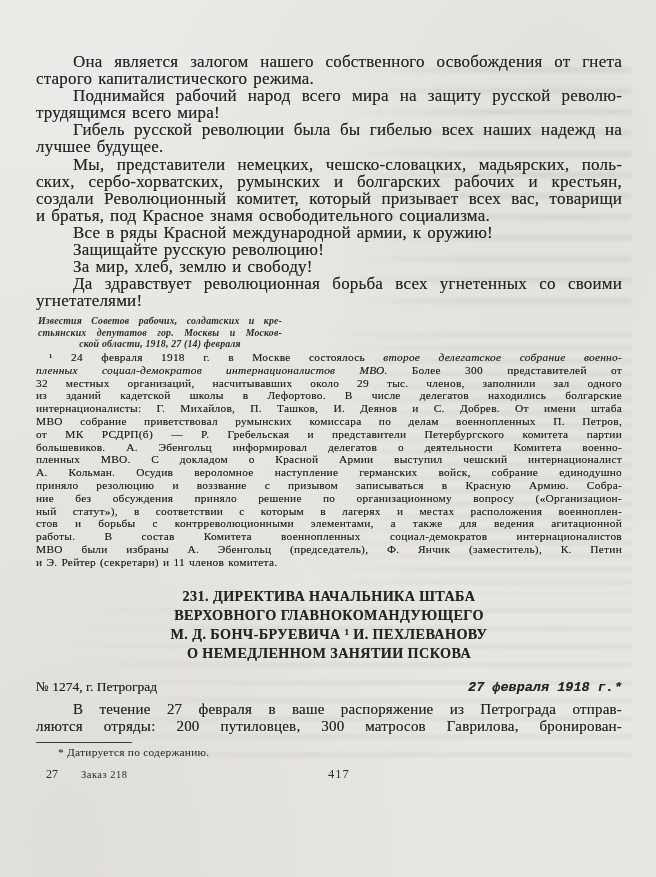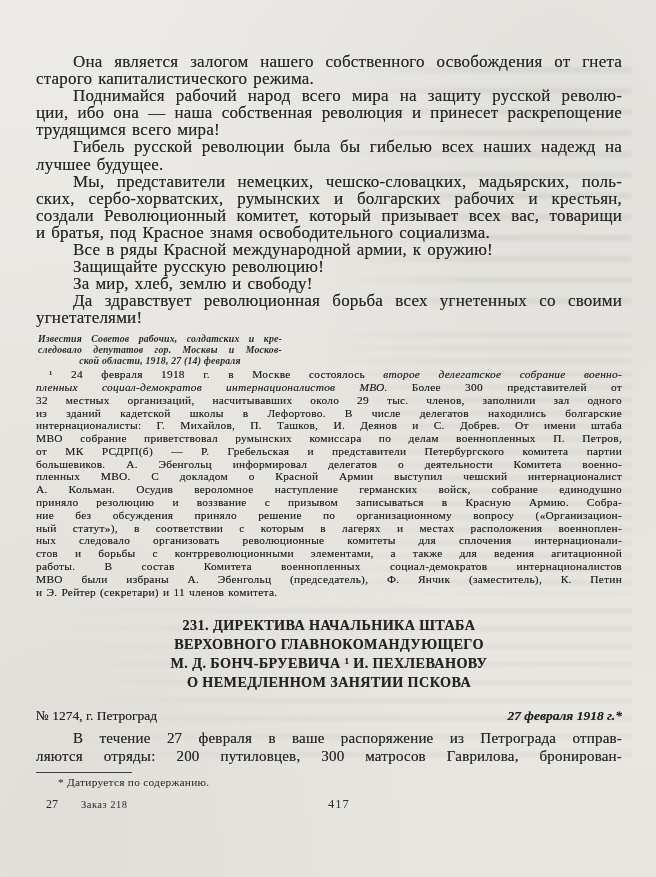--- a/index.html
+++ b/index.html
@@ -46,21 +46,21 @@
     margin-top:18px; text-align:center; font-weight:bold;
     font-size:14.2px; line-height:19px; letter-spacing:0.4px; color:#242424;
     text-shadow:0 0 0.4px rgba(20,20,20,0.5);
   }
   .doc-heading .pl { white-space:normal; }
 
   .dateline {
     margin-top:16px; display:flex; justify-content:space-between; align-items:baseline;
     font-size:13.5px; color:#242424; text-shadow:0 0 0.3px rgba(20,20,20,0.5);
   }
-  .dateline .date { font-style:italic; font-weight:bold; }
+  .dateline .date { font-style:italic; font-weight:bold;font-family:Liberation Mono, monospace; }
 
   .body-par {
     margin-top:6px; font-size:15px; line-height:17.8px;
     letter-spacing:0.2px; word-spacing:1.5px;
     text-shadow:0 0 0.4px rgba(20,20,20,0.55);
   }
 
   .fn-separator { margin-top:6px; width:96px; border-top:1.6px solid #3c3c3c; }
   .fn-star { margin-top:3px; font-size:11.4px; letter-spacing:0.25px; text-indent:22px; color:#242424; }
 
@@ -92,21 +92,20 @@
 
   <div class="content">
 
     <div class="main-text">
         <div class="para">
           <div class="pl ind just">Она является залогом нашего собственного освобождения от гнета</div>
           <div class="pl">старого капиталистического режима.</div>
         </div>
         <div class="para">
           <div class="pl ind just">Поднимайся рабочий народ всего мира на защиту русской револю-</div>
-          <div class="pl just">ции, ибо она — наша собственная революция и принесет раскрепощение</div>
           <div class="pl">трудящимся всего мира!</div>
         </div>
         <div class="para">
           <div class="pl ind just">Гибель русской революции была бы гибелью всех наших надежд на</div>
           <div class="pl">лучшее будущее.</div>
         </div>
         <div class="para">
           <div class="pl ind just">Мы, представители немецких, чешско-словацких, мадьярских, поль-</div>
           <div class="pl just">ских, сербо-хорватских, румынских и болгарских рабочих и крестьян,</div>
           <div class="pl just">создали Революционный комитет, который призывает всех вас, товарищи</div>
@@ -122,40 +121,39 @@
           <div class="pl ind">За мир, хлеб, землю и свободу!</div>
         </div>
         <div class="para">
           <div class="pl ind just">Да здравствует революционная борьба всех угнетенных со своими</div>
           <div class="pl">угнетателями!</div>
         </div>
       </div>
 
     <div class="citation">
         <div class="pl just">Известия Советов рабочих, солдатских и кре-</div>
-        <div class="pl just">следовало депутатов гор. Москвы и Москов-</div>
+        <div class="pl just">стьянских депутатов гор. Москвы и Москов-</div>
         <div class="pl clast">ской области, 1918, 27 (14) февраля</div>
       </div>
 
     <div class="footnote1">
       <div class="fl first"><span>¹ 24 февраля 1918 г. в Москве состоялось </span><span class="it">второе делегатское собрание военно-</span></div>
       <div class="fl"><span class="it">пленных социал-демократов интернационалистов МВО.</span><span> Более 300 представителей от</span></div>
       <div>
           <div class="pl just">32 местных организаций, насчитывавших около 29 тыс. членов, заполнили зал одного</div>
           <div class="pl just">из зданий кадетской школы в Лефортово. В числе делегатов находились болгарские</div>
           <div class="pl just">интернационалисты: Г. Михайлов, П. Ташков, И. Деянов и С. Добрев. От имени штаба</div>
           <div class="pl just">МВО собрание приветствовал румынских комиссара по делам военнопленных П. Петров,</div>
           <div class="pl just">от МК РСДРП(б) — Р. Гребельская и представители Петербургского комитета партии</div>
           <div class="pl just">большевиков. А. Эбенгольц информировал делегатов о деятельности Комитета военно-</div>
           <div class="pl just">пленных МВО. С докладом о Красной Армии выступил чешский интернационалист</div>
           <div class="pl just">А. Кольман. Осудив вероломное наступление германских войск, собрание единодушно</div>
           <div class="pl just">приняло резолюцию и воззвание с призывом записываться в Красную Армию. Собра-</div>
           <div class="pl just">ние без обсуждения приняло решение по организационному вопросу («Организацион-</div>
           <div class="pl just">ный статут»), в соответствии с которым в лагерях и местах расположения военноплен-</div>
-          <div class="pl just">ных следовало организовать революционные комитеты для сплочения интернационали-</div>
           <div class="pl just">стов и борьбы с контрреволюционными элементами, а также для ведения агитационной</div>
           <div class="pl just">работы. В состав Комитета военнопленных социал-демократов интернационалистов</div>
           <div class="pl just">МВО были избраны А. Эбенгольц (председатель), Ф. Янчик (заместитель), К. Петин</div>
           <div class="pl">и Э. Рейтер (секретари) и 11 членов комитета.</div>
         </div>
     </div>
 
     <div class="doc-heading">
         <div class="pl">231. ДИРЕКТИВА НАЧАЛЬНИКА ШТАБА</div>
         <div class="pl">ВЕРХОВНОГО ГЛАВНОКОМАНДУЮЩЕГО</div>

